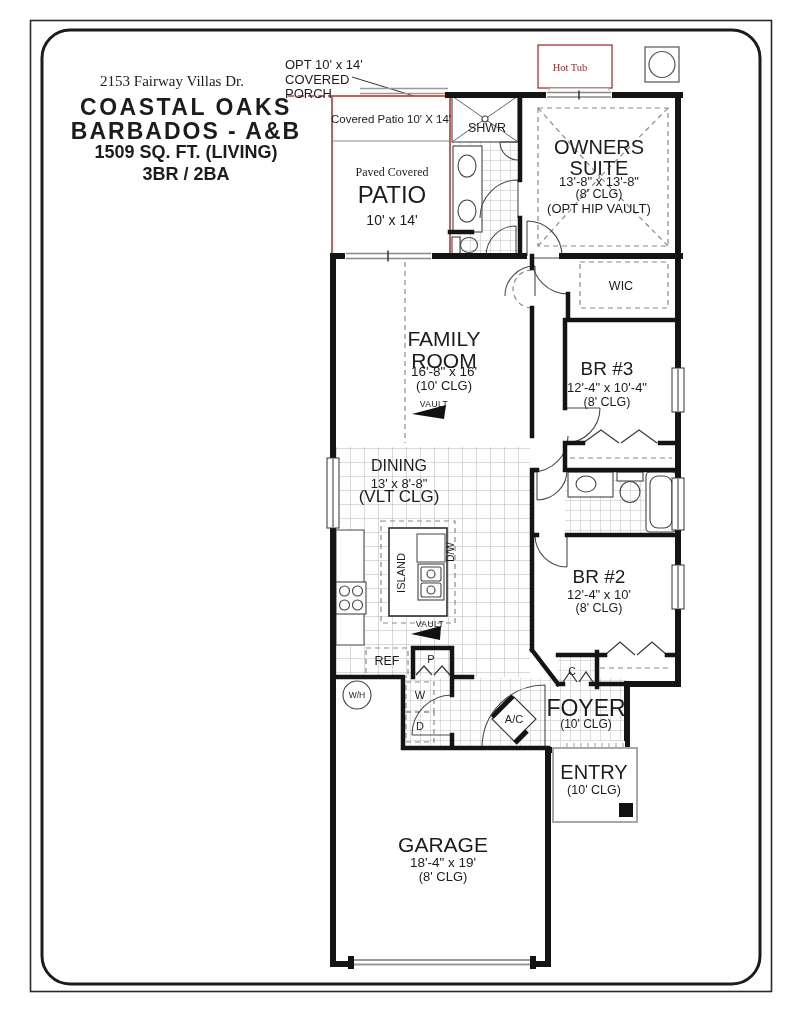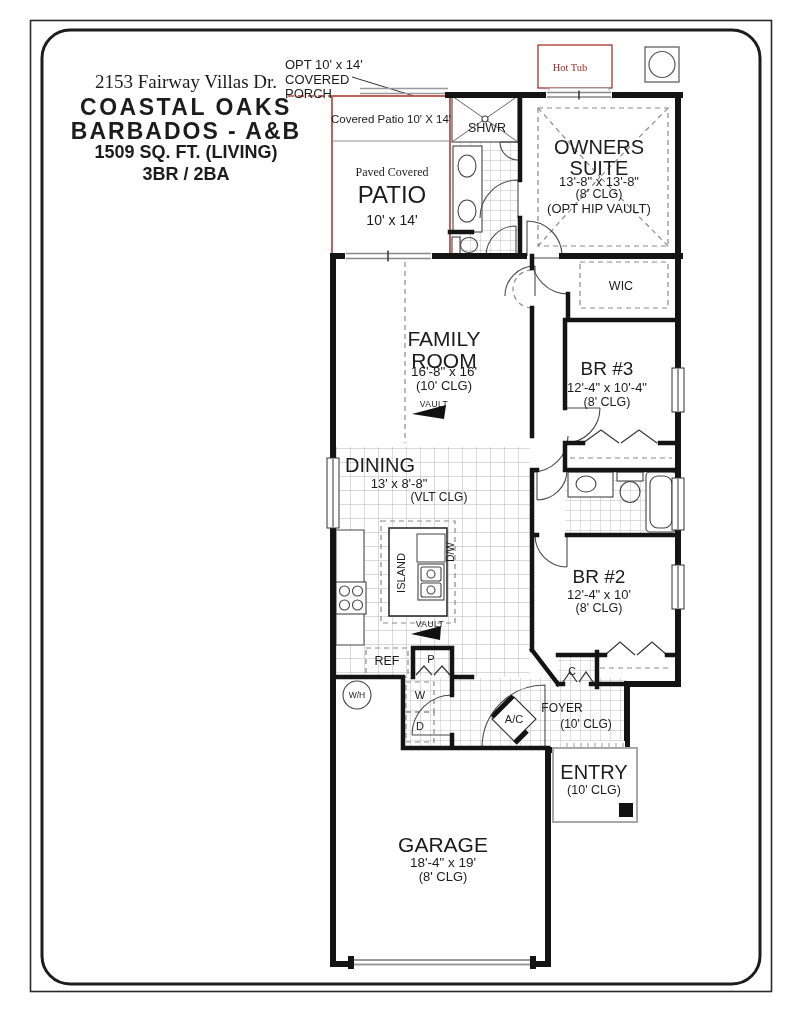--- a/index.html
+++ b/index.html
@@ -204,21 +204,21 @@
       <rect x="530" y="956" width="6" height="13" fill="#141414"></rect>
     </g>
   </g>
 
   <g>
     <rect x="553" y="748" width="84" height="74" fill="#fff" stroke="#a8a8a8" stroke-width="2"></rect>
     <rect x="619" y="803" width="14" height="14" fill="#111"></rect>
   </g>
 </svg>
 
-<div class="lbl serif" style="left:186px;top:82px;font-size:19px;">2153 Fairway Villas Dr.</div>
+<div class="lbl serif" style="left:172px;top:82px;font-size:15px;">2153 Fairway Villas Dr.</div>
 <div class="lbl title-caps" style="left:186px;top:107px;font-size:23px;">COASTAL OAKS</div>
 <div class="lbl title-caps" style="left:186px;top:131px;font-size:23px;letter-spacing:2px;">BARBADOS - A&amp;B</div>
 <div class="lbl bold" style="left:186px;top:153px;font-size:18px;">1509 SQ. FT. (LIVING)</div>
 <div class="lbl bold" style="left:186px;top:175px;font-size:18px;">3BR  / 2BA</div>
 
 <div class="lbl-left" style="left:285px;top:58px;font-size:13px;">OPT 10' x 14'
 COVERED
 PORCH</div>
 <div class="lbl" style="left:391px;top:119px;font-size:11.5px;">Covered Patio 10' X 14'</div>
 <div class="lbl serif" style="left:392px;top:172px;font-size:12px;">Paved Covered</div>
@@ -239,41 +239,41 @@
 <div class="lbl" style="left:444px;top:350px;font-size:21px;">FAMILY
 ROOM</div>
 <div class="lbl" style="left:444px;top:372px;font-size:13.5px;">16'-8" x  16'</div>
 <div class="lbl" style="left:444px;top:386px;font-size:13px;">(10' CLG)</div>
 <div class="lbl" style="left:434px;top:404px;font-size:8.5px;letter-spacing:0.5px;">VAULT</div>
 
 <div class="lbl" style="left:607px;top:369px;font-size:19px;">BR #3</div>
 <div class="lbl" style="left:607px;top:388px;font-size:13px;">12'-4" x  10'-4"</div>
 <div class="lbl" style="left:607px;top:403px;font-size:12.5px;">(8' CLG)</div>
 
-<div class="lbl" style="left:380px;top:466px;font-size:20px;">DINING</div>
+<div class="lbl" style="left:399px;top:466px;font-size:16px;">DINING</div>
 <div class="lbl" style="left:399px;top:484px;font-size:13px;">13' x  8'-8"</div>
-<div class="lbl" style="left:399px;top:497px;font-size:12px;margin-left:40px;">(VLT CLG)</div>
+<div class="lbl" style="left:399px;top:497px;font-size:17px;">(VLT CLG)</div>
 
 <div class="lbl rot" style="left:402px;top:573px;font-size:11px;">ISLAND</div>
 <div class="lbl rot" style="left:451px;top:552px;font-size:10px;">D/W</div>
 <div class="lbl" style="left:430px;top:624px;font-size:8.5px;letter-spacing:0.5px;">VAULT</div>
 <div class="lbl" style="left:387px;top:662px;font-size:12.5px;">REF</div>
 <div class="lbl" style="left:431px;top:660px;font-size:11px;">P</div>
 
 <div class="lbl" style="left:599px;top:577px;font-size:19px;">BR #2</div>
 <div class="lbl" style="left:599px;top:595px;font-size:13px;">12'-4" x  10'</div>
 <div class="lbl" style="left:599px;top:609px;font-size:12.5px;">(8' CLG)</div>
 
 <div class="lbl" style="left:357px;top:695px;font-size:8.5px;">W/H</div>
 <div class="lbl" style="left:420px;top:696px;font-size:11px;">W</div>
 <div class="lbl" style="left:420px;top:727px;font-size:11px;">D</div>
 <div class="lbl" style="left:514px;top:720px;font-size:11px;">A/C</div>
 <div class="lbl" style="left:572px;top:672px;font-size:10.5px;">C</div>
 
-<div class="lbl" style="left:562px;top:708px;font-size:12px;">FOYER</div>
+<div class="lbl" style="left:586px;top:708px;font-size:23px;">FOYER</div>
 <div class="lbl" style="left:586px;top:724px;font-size:12px;">(10' CLG)</div>
 
 <div class="lbl" style="left:594px;top:773px;font-size:20px;">ENTRY</div>
 <div class="lbl" style="left:594px;top:791px;font-size:12.5px;">(10' CLG)</div>
 
 <div class="lbl" style="left:443px;top:845px;font-size:21px;">GARAGE</div>
 <div class="lbl" style="left:443px;top:863px;font-size:13.5px;">18'-4" x  19'</div>
 <div class="lbl" style="left:443px;top:877px;font-size:13px;">(8' CLG)</div>
 
 

